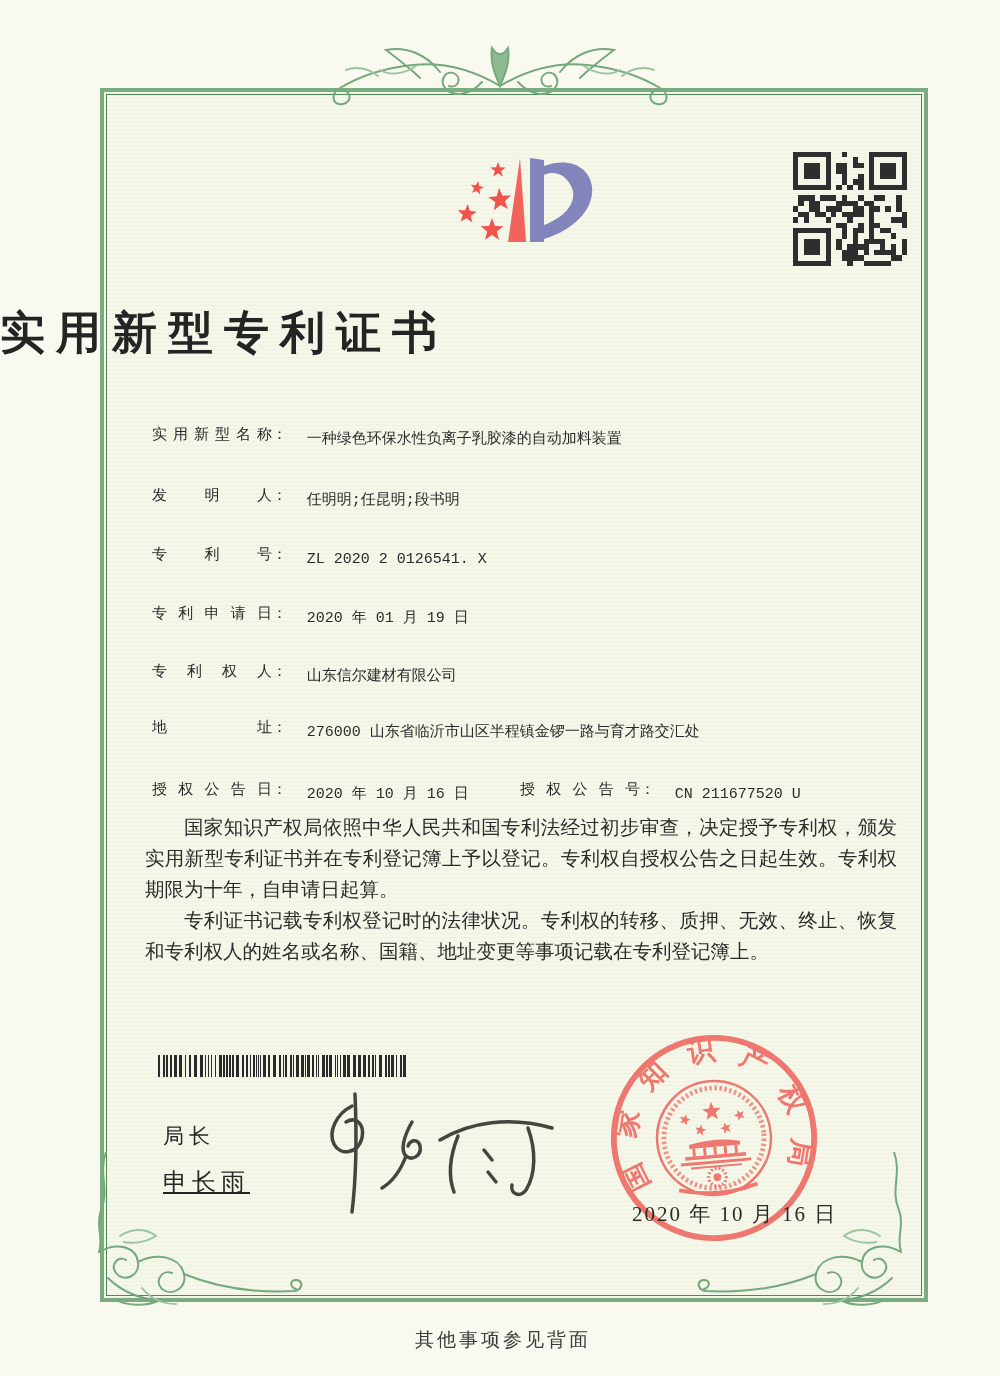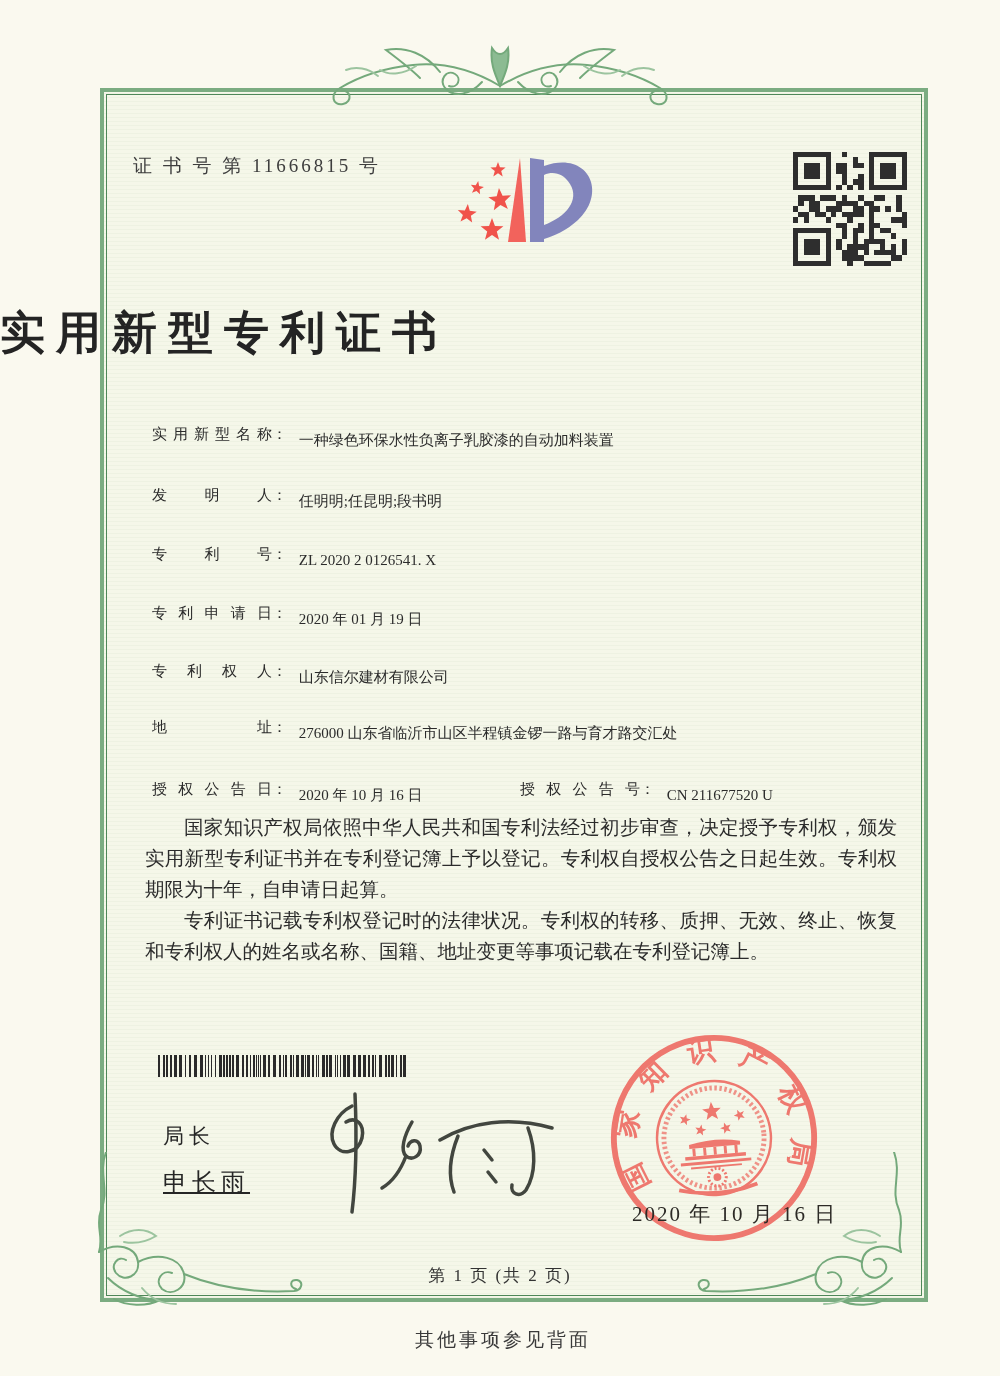--- a/index.html
+++ b/index.html
@@ -31,21 +31,21 @@
   .title {
     position:absolute; left:0; top:303px; width:100%;
     text-align:left; font-size:45px; font-weight:bold;
     letter-spacing:11px; color:#242424;
   }
 
   .field-row { position:absolute; left:152px; font-size:15px; color:#2b2b2b; }
   .flabel { display:inline-flex; vertical-align:top; }
   .ltext { display:inline-block; width:120px; text-align:justify; text-align-last:justify; }
   .colon { display:inline-block; }
-  .fvalue { display:inline-block; vertical-align:top; margin-left:8px; line-height:30px; }
+  .fvalue { display:inline-block; vertical-align:top; margin-left:16px; line-height:30px;font-family:Liberation Mono, monospace; }
   .fvalue.wide { width:600px; }
   .cell2 { position:absolute; left:368px; top:0; white-space:nowrap; }
 
   .legal {
     position:absolute; left:145px; top:812px; width:752px;
     font-size:19.5px; line-height:31px; text-align:justify; color:#2b2b2b;
   }
   .legal p { text-indent:2em; }
 
   .barcode { position:absolute; left:158px; top:1055px; width:250px; height:22px; }
@@ -108,21 +108,20 @@
       <path d="M20,0 C12,22 24,38 15,58 C9,74 18,84 13,100"></path>
       <path d="M13,100 C30,90 50,94 52,110 C54,124 38,131 30,121 C24,113 32,103 40,108"></path>
       <path d="M52,110 C72,100 94,105 98,122 C101,136 86,145 76,137 C68,129 76,117 86,121"></path>
       <path d="M22,126 C36,140 56,148 74,148 C60,155 40,154 28,147"></path>
       <path d="M98,122 C132,136 170,141 208,139 C216,138 218,130 211,128 C204,127 203,135 210,137"></path>
       <path d="M34,84 C46,76 60,76 70,84 C60,90 48,92 38,90" stroke="#9cc49f"></path>
       <path d="M56,136 C64,146 76,152 90,152" stroke="#9cc49f"></path>
     </g>
   </svg>
 
-  <div class="cert-no">证 书 号 第 11666815 号</div>
 
   <svg class="logo" viewBox="0 0 218 150">
     <g fill="#f0534b">
       <polygon points="72.00,18.00 73.97,23.28 79.61,23.53 75.20,27.04 76.70,32.47 72.00,29.36 67.30,32.47 68.80,27.04 64.39,23.53 70.03,23.28"></polygon>
       <polygon points="52.22,37.11 53.11,41.96 57.93,43.03 53.60,45.38 54.07,50.29 50.49,46.90 45.96,48.86 48.09,44.41 44.82,40.71 49.71,41.36"></polygon>
       <polygon points="72.95,44.05 76.60,51.68 85.05,51.31 78.91,57.13 81.87,65.06 74.44,61.02 67.82,66.29 69.36,57.97 62.31,53.30 70.69,52.20"></polygon>
       <polygon points="41.87,60.04 43.76,66.83 50.74,67.75 44.87,71.64 46.15,78.57 40.63,74.18 34.44,77.55 36.91,70.94 31.79,66.09 38.84,66.40"></polygon>
       <polygon points="66.00,74.00 68.96,81.92 77.41,82.29 70.79,87.56 73.05,95.71 66.00,91.04 58.95,95.71 61.21,87.56 54.59,82.29 63.04,81.92"></polygon>
     </g>
     <polygon points="94,14 82,98 100,98" fill="#f2635c"></polygon>
@@ -527,16 +526,15 @@
         <rect x="-36" y="23" width="72" height="3"></rect>
         <rect x="-26" y="28" width="52" height="2"></rect>
       </g>
       <circle cy="40" r="9" fill="none" stroke-width="3" stroke-dasharray="2,2"></circle>
       <circle cy="40" r="4" stroke="none"></circle>
       <path d="M-40,50 Q0,62 40,50" fill="none" stroke-width="4"></path>
     </g>
   </svg>
   <div class="seal-date">2020 年 10 月 16 日</div>
 
-  <div class="pagination">第 1 页 (共 2 页)</div>
   <div class="back-note">其他事项参见背面</div>
 
 </div>
 
 </body></html>

